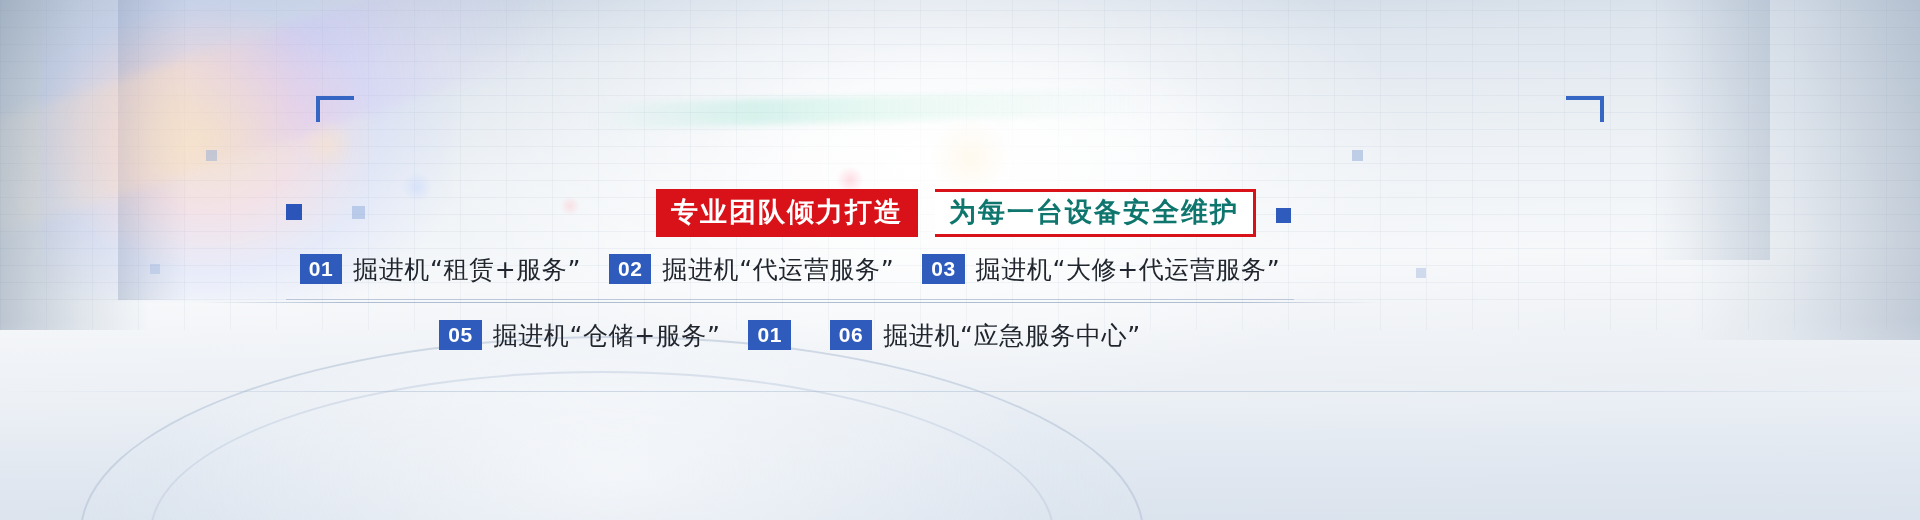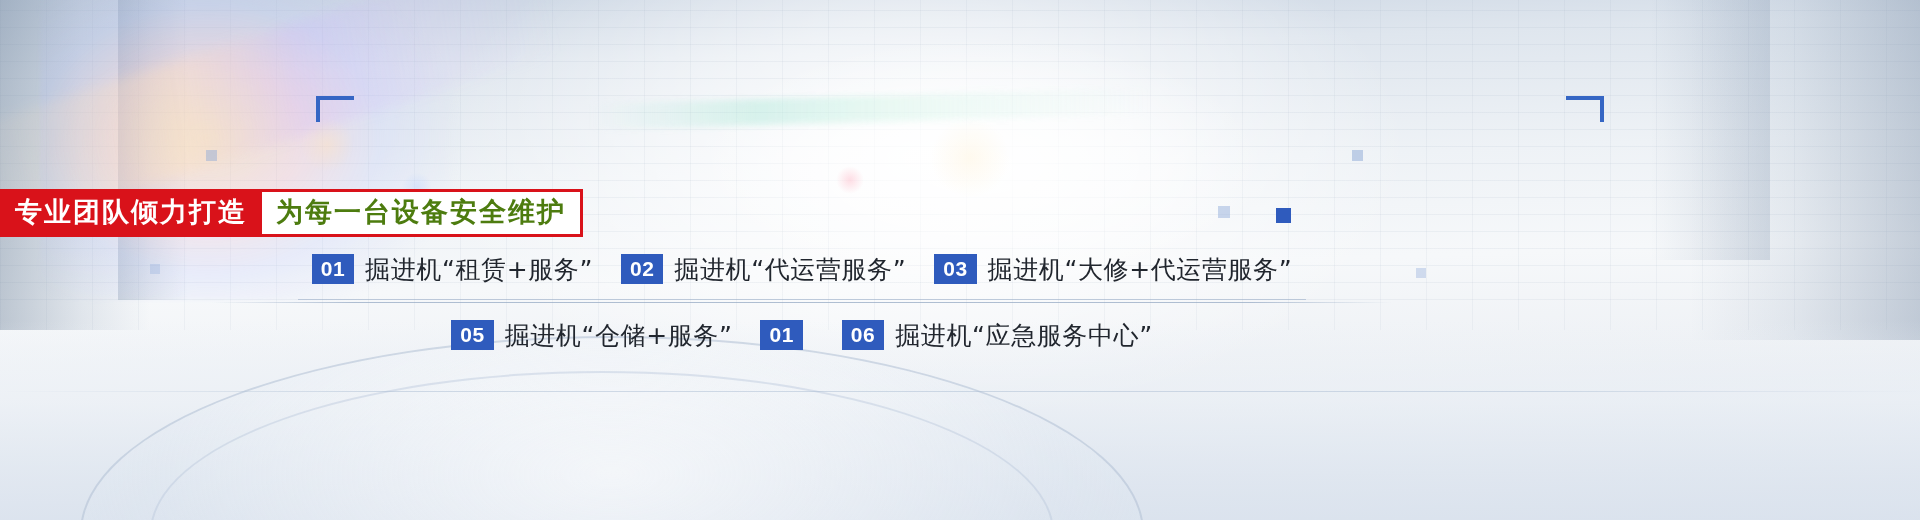--- a/index.html
+++ b/index.html
@@ -150,41 +150,41 @@
     font-family:"DejaVu Sans","Liberation Sans",sans-serif;
     background:linear-gradient(180deg,#2f62c0 0%,#17479f 45%,#143c8c 100%);
     -webkit-background-clip:text;background-clip:text;
     color:transparent;-webkit-text-fill-color:transparent;
     text-shadow:none;
     filter:drop-shadow(0 2px 3px rgba(255,255,255,0.85));
   }
 
   .tagline-wrap{
     position:absolute;left:0;top:189px;width:1912px;
-    display:flex;justify-content:flex-start;align-items:stretch;
+    display:flex;justify-content:center;align-items:stretch;gap:17px;
   }
   .tag-red{
     background:#d9121a;color:#ffffff;
     font-size:27px;font-weight:bold;letter-spacing:2px;
     padding:5px 15px 7px 15px;
     font-family:"DejaVu Sans","Liberation Sans",sans-serif;
     display:flex;align-items:center;
   }
   .tag-white{
-    background:#ffffff;color:#4d7c0f;
+    background:#ffffff;color:#0f766e;
     border:3px solid #d9121a;border-left:none;
     font-size:27px;font-weight:bold;letter-spacing:2px;
     padding:2px 14px 4px 14px;
     font-family:"DejaVu Sans","Liberation Sans",sans-serif;
     display:flex;align-items:center;
   }
 
   .services{
     position:absolute;left:0;top:243px;width:1580px;
-    display:flex;flex-direction:column;align-items:center;margin-left:12px;
+    display:flex;flex-direction:column;align-items:center;
   }
   .svc-row{
     display:flex;align-items:center;justify-content:center;
     height:52px;
   }
   .svc-row.row1{border-bottom:1px solid rgba(150,170,196,0.55);padding-bottom:4px;}
   .svc-item{display:flex;align-items:center;margin:0 14px;}
   .svc-num{
     background:#2f5bbd;color:#ffffff;
     font-size:21px;font-weight:bold;letter-spacing:.5px;

